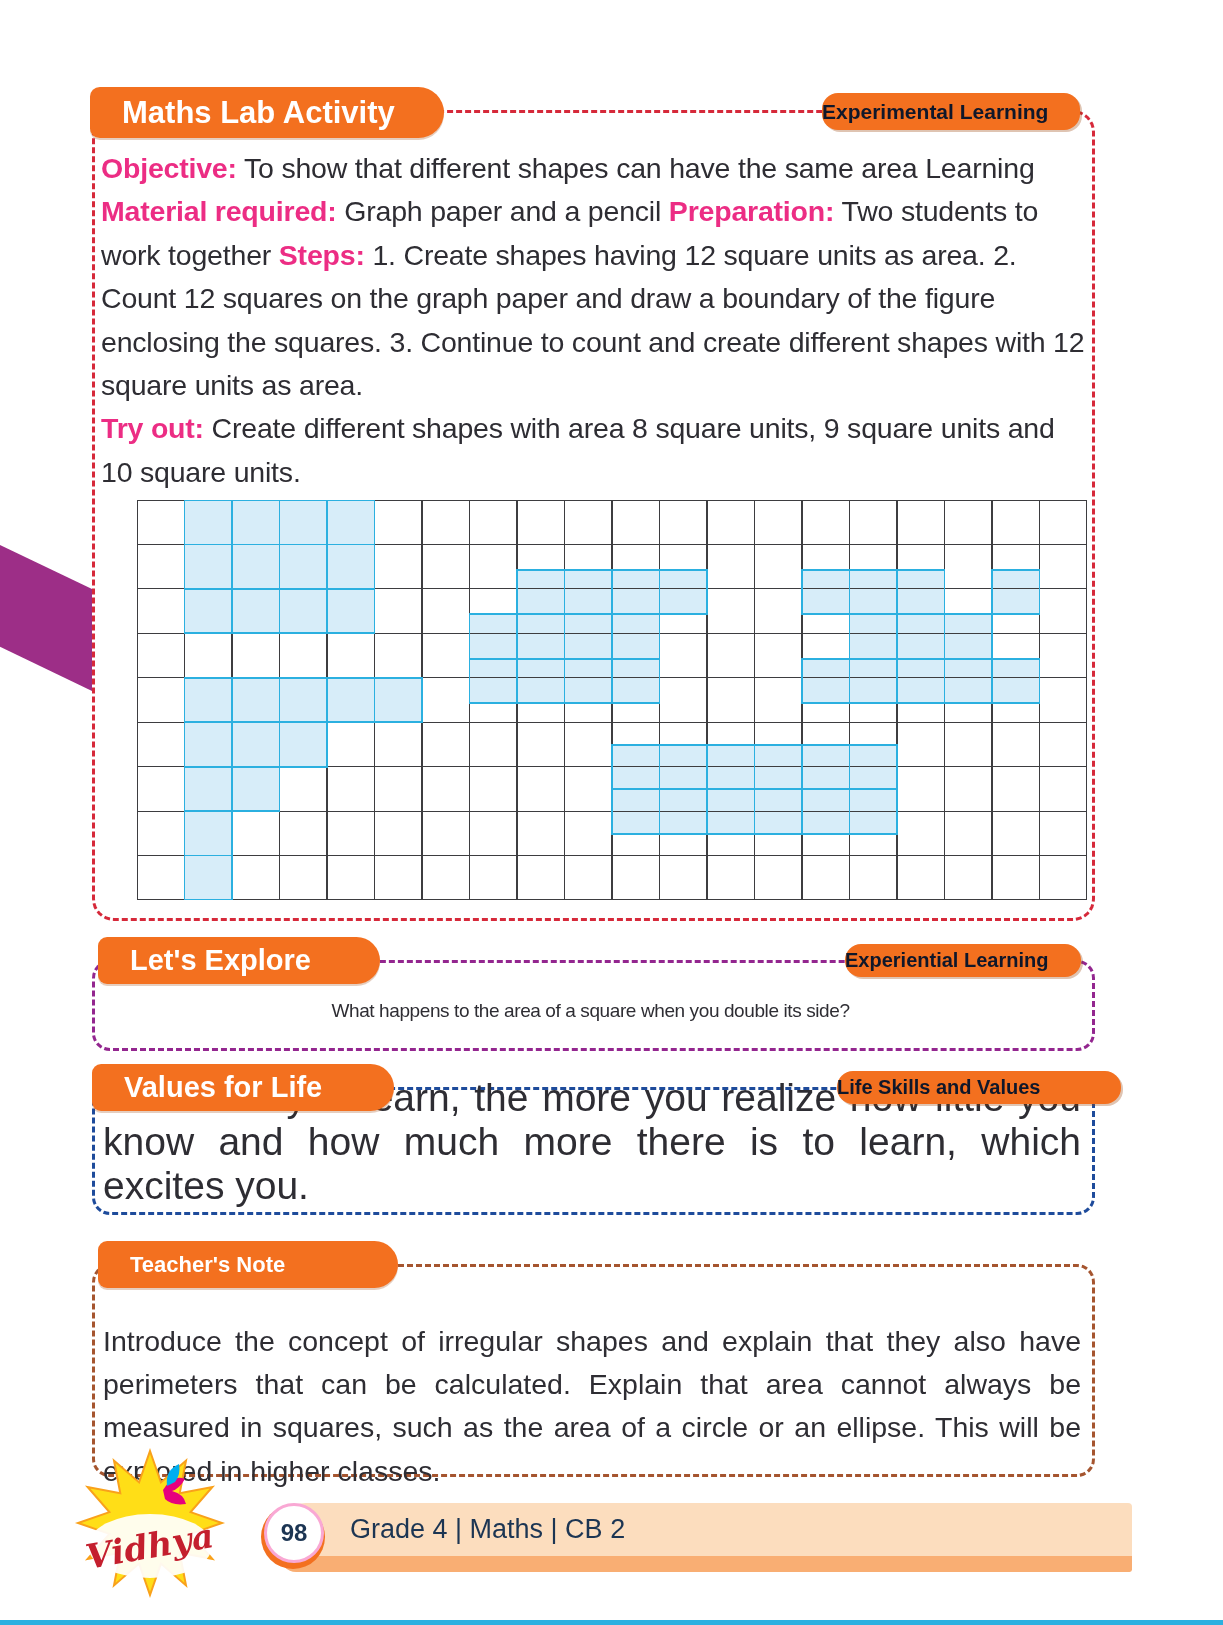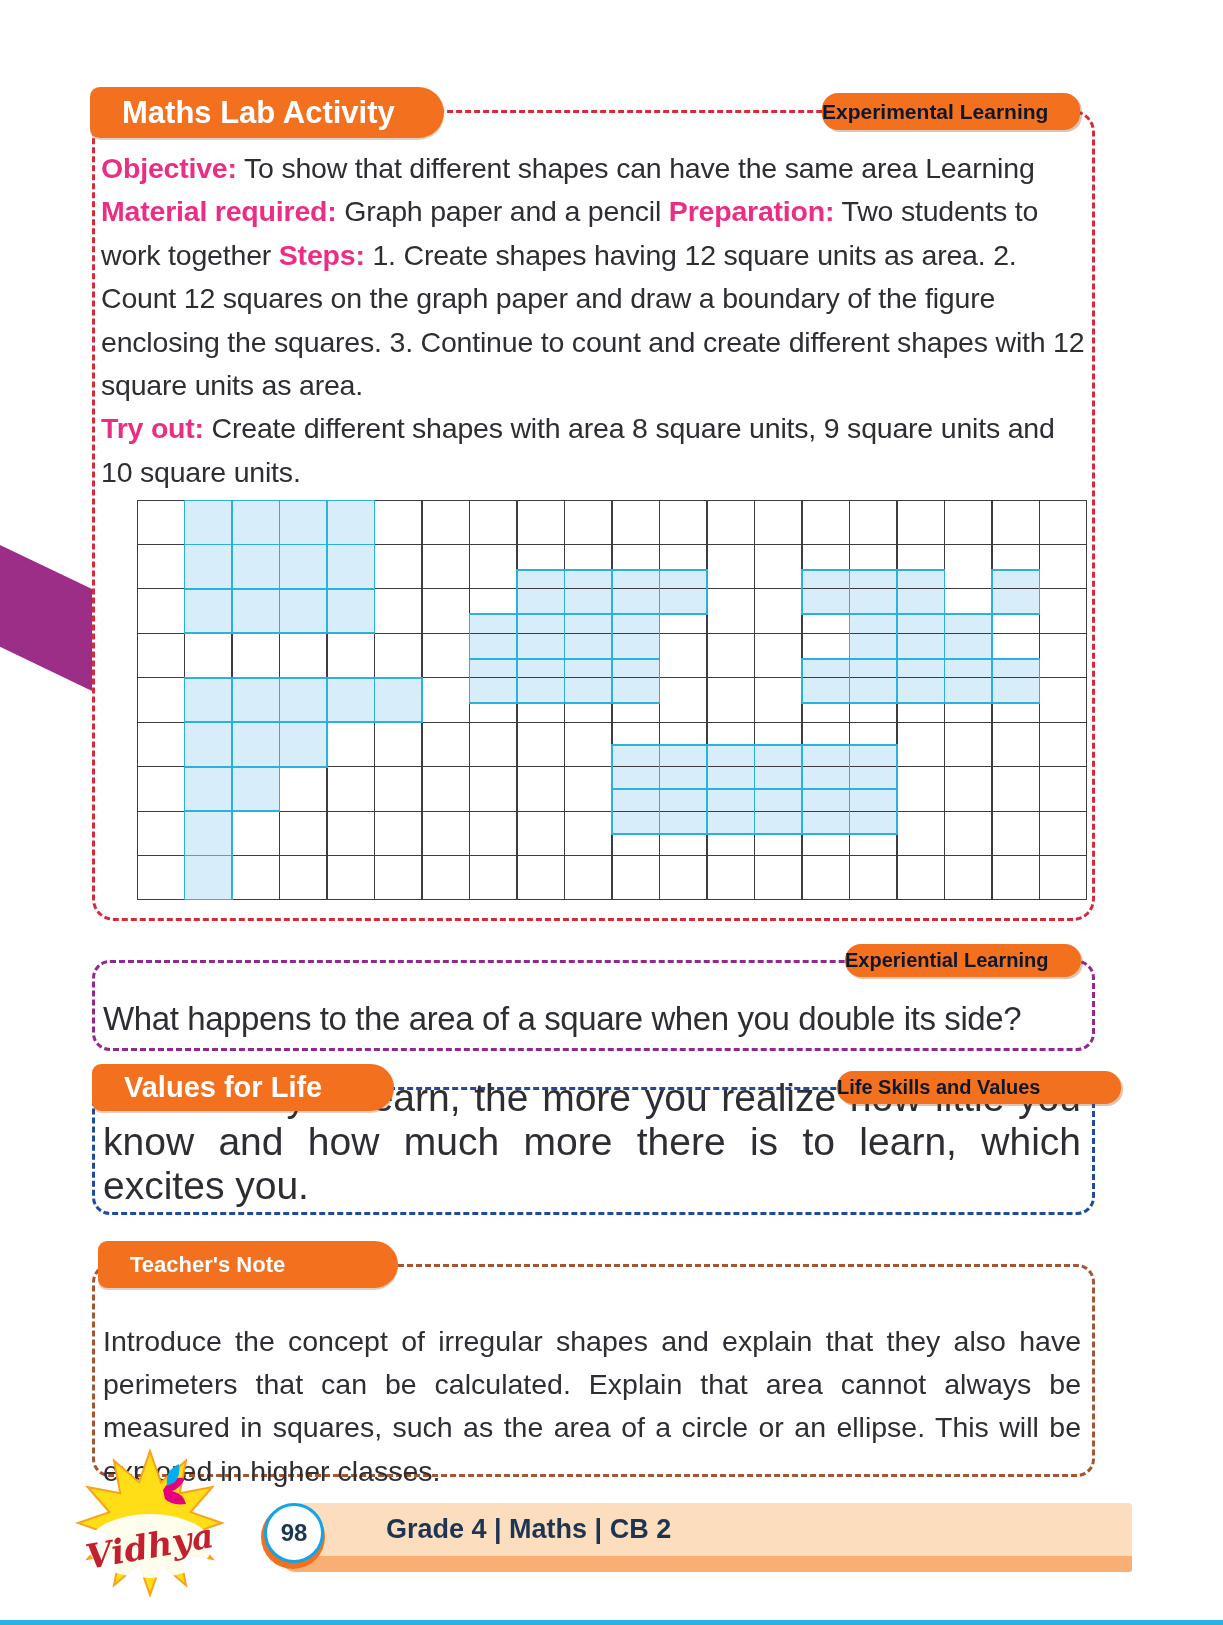--- a/index.html
+++ b/index.html
@@ -19,21 +19,21 @@
   
   .activity-box{left:92px;top:110px;width:997px;height:805px;border:3px dashed var(--red-border,#d6293a);}
   .activity-pill{left:90px;top:87px;width:322px;height:51px;font-size:31px;}
   .activity-badge{left:822px;top:93px;width:258px;height:37px;font-size:21px;}
   .activity-par{left:101px;top:147px;width:988px;font-size:28.5px;line-height:43.4px;letter-spacing:-0.2px;}
   .grid-wrap{position:absolute;left:137px;top:500px;width:950px;height:400px;z-index:2;}
   
   .explore-box{left:92px;top:960px;width:997px;height:85px;border:3px dashed var(--purple-border,#93268f);border-radius:18px;}
   .explore-pill{left:98px;top:937px;width:250px;height:47px;font-size:29px;}
   .explore-badge{left:845px;top:944px;width:236px;height:33px;font-size:20px;}
-  .explore-text{left:103px;top:1000px;width:975px;font-size:33px;letter-spacing:-0.4px;}
+  .explore-text{left:103px;top:1000px;width:975px;font-size:19px;letter-spacing:-0.4px;text-align:center;}
   
   .values-box{left:92px;top:1087px;width:997px;height:122px;border:3px dashed var(--navy-border,#1e4b9b);border-radius:18px;}
   .values-pill{left:92px;top:1064px;width:270px;height:47px;font-size:29px;}
   .values-badge{left:837px;top:1071px;width:284px;height:33px;font-size:20px;}
   .values-text{left:103px;top:1076px;width:978px;font-size:39px;line-height:44px;
                text-align:justify;text-align-last:left;}
   
   .teacher-box{left:92px;top:1264px;width:997px;height:207px;border:3px dashed var(--brown-border,#a5552f);border-radius:18px;}
   .teacher-pill{left:98px;top:1241px;width:268px;height:47px;font-size:22px;}
   .teacher-text{left:103px;top:1289px;width:978px;font-size:28.5px;line-height:43.2px;
@@ -41,25 +41,25 @@
   
   .ribbon{position:absolute;left:0;top:545px;width:92px;height:152px;background:var(--ribbon,#9d2e87);
           clip-path:polygon(0 0,100% 29%,100% 96%,0 67%);z-index:0;}
   .page-edge{position:absolute;left:0;bottom:0;width:100%;height:5px;background:var(--shape-stroke,#2bb0e0);}
   
   .footer-bar{position:absolute;left:280px;top:1503px;width:852px;height:69px;z-index:1;
               border-radius:26px 4px 4px 26px;background:var(--bar-bg,#fcddbe);}
   .footer-bar::after{content:"";position:absolute;left:0;bottom:0;width:100%;height:16px;
               background:var(--bar-strip,#f9ae73);border-radius:0 0 4px 26px;}
   .footer-crumb{position:absolute;left:70px;top:0;height:53px;display:flex;align-items:center;
-              font-size:27px;font-weight:bold;color:var(--footer-ink,#1c3553);margin-left:36px;}
+              font-size:27px;font-weight:normal;color:var(--footer-ink,#1c3553);}
   .page-circle-back{position:absolute;left:261px;top:1505px;width:64px;height:64px;border-radius:50%;
               background:var(--orange,#f3701f);z-index:2;}
   .page-circle{position:absolute;left:264px;top:1503px;width:54px;height:54px;border-radius:50%;
-              background:#fff;border:3px solid #0ea5e9;z-index:3;display:flex;align-items:center;
+              background:#fff;border:3px solid #f9a8d4;z-index:3;display:flex;align-items:center;
               justify-content:center;font-size:24px;font-weight:bold;color:var(--footer-ink,#1c3553);}
   .logo{position:absolute;left:55px;top:1448px;width:190px;height:160px;z-index:2;}
 </style>
 </head>
 <body>
 
 <div class="page">
 
   <div class="ribbon"></div>
 
@@ -222,20 +222,23 @@
         <rect x="475" y="289.3333333333333" width="47.5" height="44.44444444444444" fill="none" stroke="#2bb0e0" stroke-width="1.7"></rect>
         <rect x="522.5" y="289.3333333333333" width="47.5" height="44.44444444444444" fill="none" stroke="#2bb0e0" stroke-width="1.7"></rect>
         <rect x="570" y="289.3333333333333" width="47.5" height="44.44444444444444" fill="none" stroke="#2bb0e0" stroke-width="1.7"></rect>
         <rect x="617.5" y="289.3333333333333" width="47.5" height="44.44444444444444" fill="none" stroke="#2bb0e0" stroke-width="1.7"></rect>
         <rect x="665" y="289.3333333333333" width="47.5" height="44.44444444444444" fill="none" stroke="#2bb0e0" stroke-width="1.7"></rect>
         <rect x="712.5" y="289.3333333333333" width="47.5" height="44.44444444444444" fill="none" stroke="#2bb0e0" stroke-width="1.7"></rect>
       </svg>
   </div>
 
   <div class="dashed-box explore-box"></div>
+  <div class="pill explore-pill">
+    <span>Let's Explore</span>
+  </div>
   <div class="badge explore-badge">
     <span>Experiential Learning</span>
   </div>
   <div class="plain explore-text">What happens to the area of a square when you double its side?</div>
 
   <div class="dashed-box values-box"></div>
   <div class="pill values-pill">
     <span>Values for Life</span>
   </div>
   <div class="badge values-badge">

